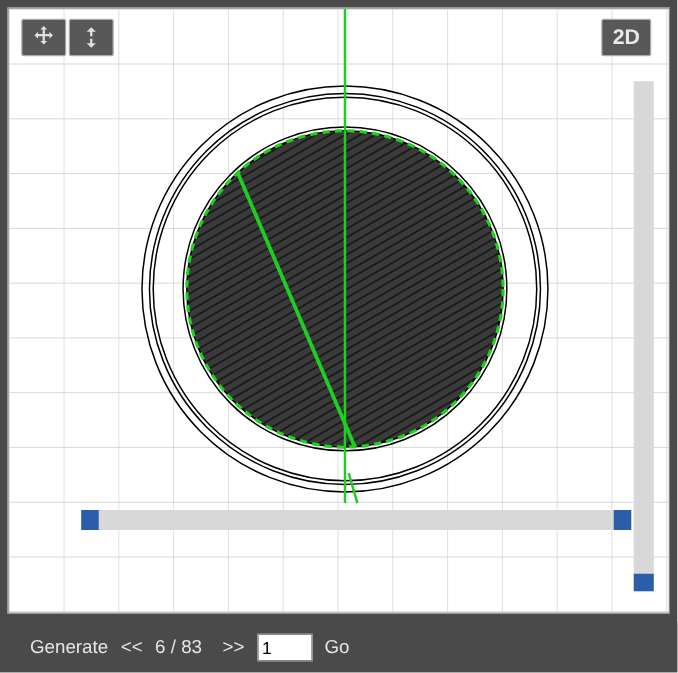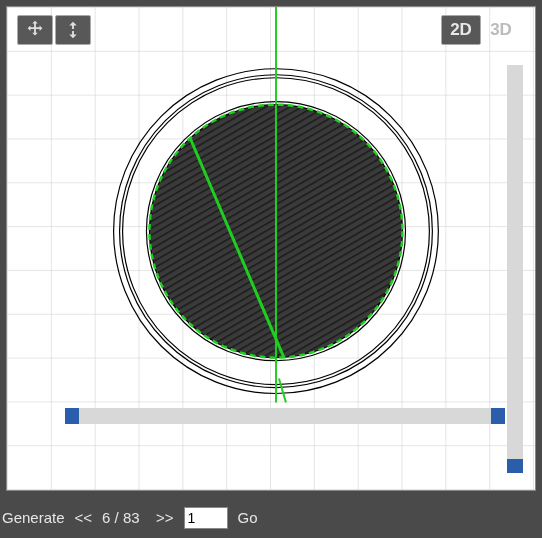--- a/index.html
+++ b/index.html
@@ -15,21 +15,21 @@
   .toolbar-tr { position: absolute; right: 14px; top: 8px; display: flex; }
   .vm-btn { width: 40px; height: 30px; display: flex; align-items: center; justify-content: center; font-size: 17px; font-weight: bold; cursor: pointer; border-radius: 2px; }
   .vm-btn.active { background: #585858; border: 1px solid #aaa; color: #e8e8e8; }
   .vm-btn.inactive { color: #bbb; }
   .hscroll { position: absolute; left: 58px; bottom: 66px; width: 440px; height: 16px; }
   .hscroll-track { position: absolute; inset: 0; background: #d8d8d8; }
   .hscroll-thumb { position: absolute; top: 0; bottom: 0; width: 14px; background: #2a5daa; }
   .vscroll { position: absolute; right: 12px; top: 58px; width: 16px; height: 408px; }
   .vscroll-track { position: absolute; inset: 0; background: #d8d8d8; }
   .vscroll-thumb { position: absolute; left: 0; right: 0; height: 14px; background: #2a5daa; }
-  .bottombar { position: absolute; left: 0; right: 0; bottom: 0; height: 41px; background: #4a4a4a; display: flex; align-items: center; padding: 0 2px; gap: 10px; color: #e6e6e6; font-size: 15px; }
+  .bottombar { position: absolute; left: 0; right: 0; bottom: 0; height: 41px; background: #4a4a4a; display: flex; align-items: center; padding: 0 24px; gap: 10px; color: #e6e6e6; font-size: 15px; }
   .bb-btn { cursor: pointer; }
   .layer-text { min-width: 44px; }
   .layer-input { width: 44px; height: 22px; font-size: 14px; padding: 0 3px; border: 1px solid #888; }
 </style>
 </head>
 <body>
 
 <div class="app">
 
   <div class="viewport">
@@ -83,21 +83,20 @@
       </div>
       <div class="tool-btn">
         <svg width="22" height="22" viewBox="0 0 24 24">
           <path d="M12 3l-4 4h3v4h2V7h3zM12 21l4-4h-3v-4h-2v4H8z"></path>
         </svg>
       </div>
     </div>
 
     <div class="toolbar-tr">
       <div class="vm-btn active">2D</div>
-      <div class="vm-btn inactive">3D</div>
     </div>
 
     <div class="hscroll">
       <div class="hscroll-track"></div>
       <div class="hscroll-thumb" style="left:0px"></div>
       <div class="hscroll-thumb" style="left:426px"></div>
     </div>
 
     <div class="vscroll">
       <div class="vscroll-track"></div>

